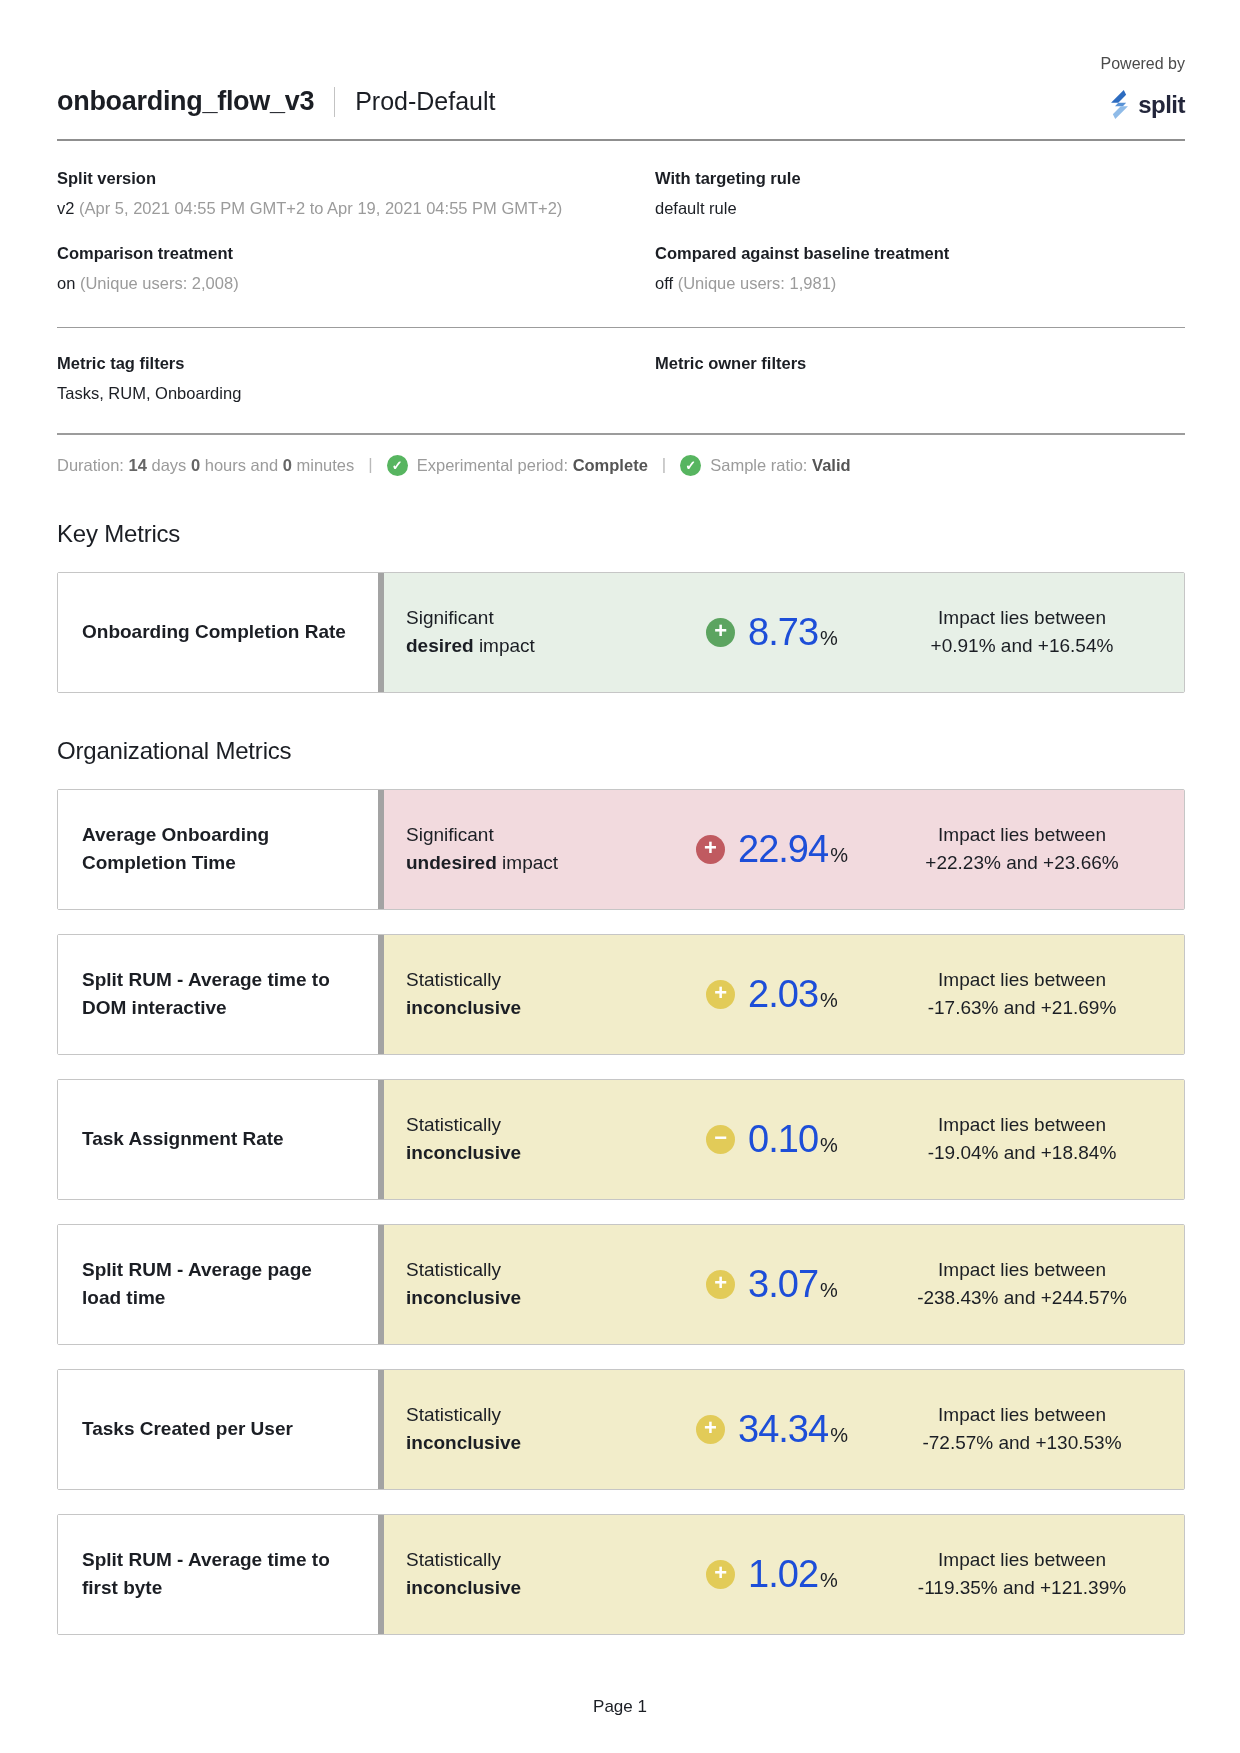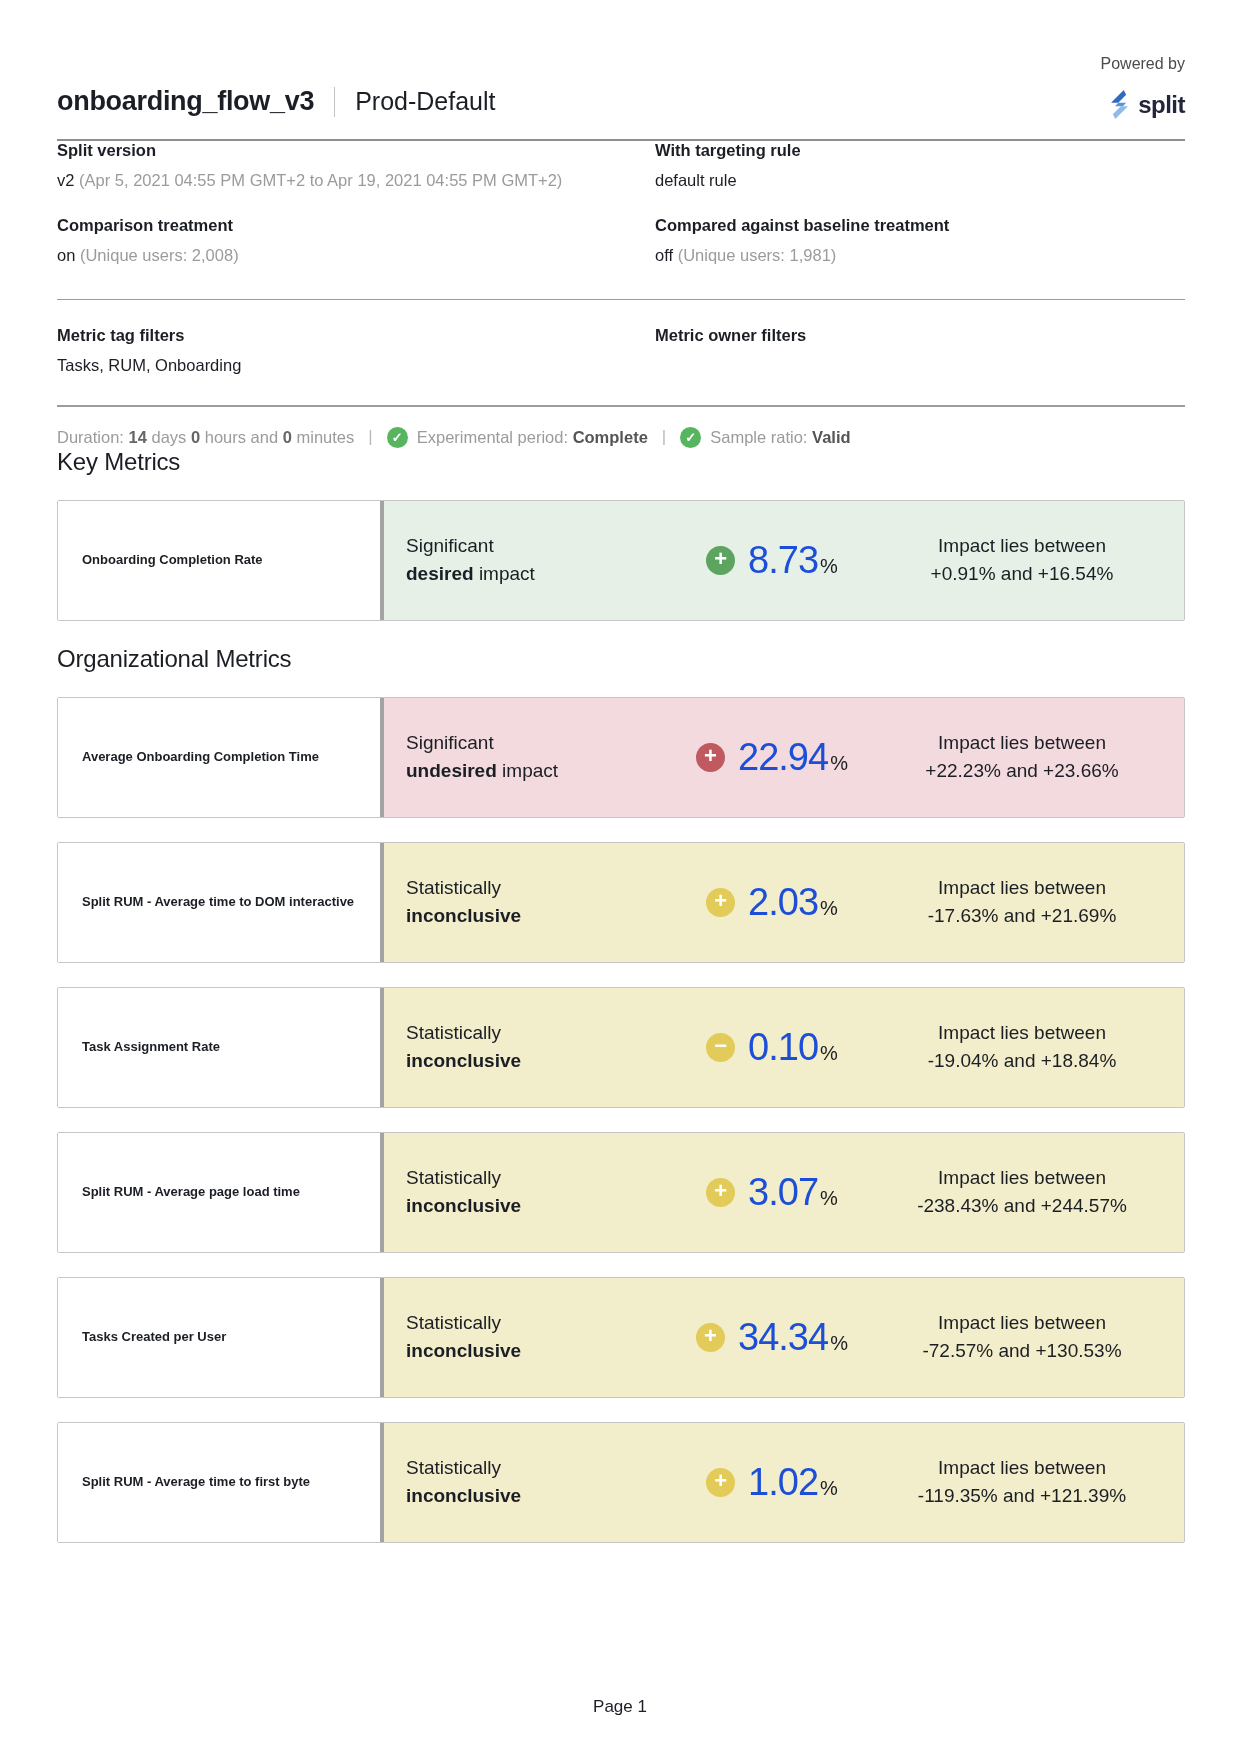--- a/index.html
+++ b/index.html
@@ -27,52 +27,52 @@
   .brand-name { font-size:24px; font-weight:700; color:#23263b; letter-spacing:-0.5px; }
 
   .rule { height:1.5px; background:#8f8f8f; border:none; }
   .rule-light { height:1.5px; background:#9c9c9c; border:none; }
   .hdr-rule { margin-top:20px; }
 
   
   .meta-grid { display:grid; grid-template-columns:598px 1fr; }
   .meta-label { font-size:16.5px; font-weight:700; }
   .meta-value { font-size:16.5px; margin-top:11px; }
-  .mt-row1 { }
+  .mt-row1 { margin-top:28px; }
   .mt-row2 { margin-top:26px; }
   .gray { color:#9b9b9b; }
   .meta-rule { margin-top:34px; }
   .filters-rule { margin-top:30px; }
 
   
   .status-bar { display:flex; align-items:center; margin-top:20px; font-size:16.5px; color:#9b9b9b; }
   .status-bar .bold-num { font-weight:700; color:#666; }
   .status-bar .bold-val { font-weight:700; color:#555; }
   .status-sep { color:#b9b9b9; margin:0 14px; font-size:17px; }
   .check-icon {
     width:21px; height:21px; border-radius:50%;
     background:#57b560; color:#fff;
     display:inline-flex; align-items:center; justify-content:center;
     font-size:13px; font-weight:700; margin-right:9px; flex:none;
   }
 
   
-  .section-heading { font-size:24px; font-weight:500; color:#1b1e24; letter-spacing:-0.2px; }
+  .section-heading { font-size:24px; font-weight:500; color:#1b1e24; margin-top:44px; letter-spacing:-0.2px; }
   .cards { margin-top:24px; }
 
   
   .card {
     display:grid; grid-template-columns:326px 1fr;
     border:1px solid #c6c6c6; border-radius:2px;
     min-height:121px; margin-bottom:24px; background:#fff;
   }
   .card-name {
     display:flex; align-items:center;
-    padding:10px 24px; border-right:4px solid #a3a3a3;
-    font-size:13px; font-weight:700; line-height:1.45;
+    padding:10px 24px; border-right:6px solid #a3a3a3;
+    font-size:19px; font-weight:700; line-height:1.45;
     background:#fff;
   }
   .card-body { display:flex; align-items:center; padding:10px 34px 10px 22px; }
   .sig { width:244px; font-size:19px; line-height:1.5; }
   .sig .b { font-weight:700; }
   .val { flex:1; display:flex; align-items:center; justify-content:center; gap:13px; }
   .sign-icon {
     width:29px; height:29px; border-radius:50%;
     color:#fff; display:flex; align-items:center; justify-content:center;
     font-size:22px; font-weight:700; flex:none; padding-bottom:2px;

